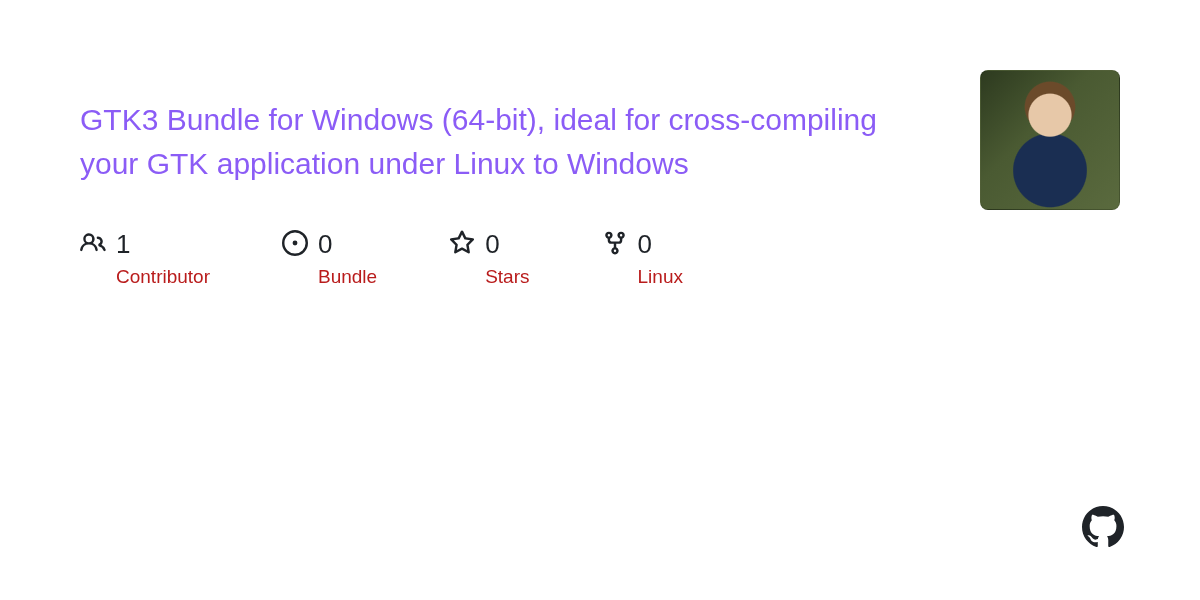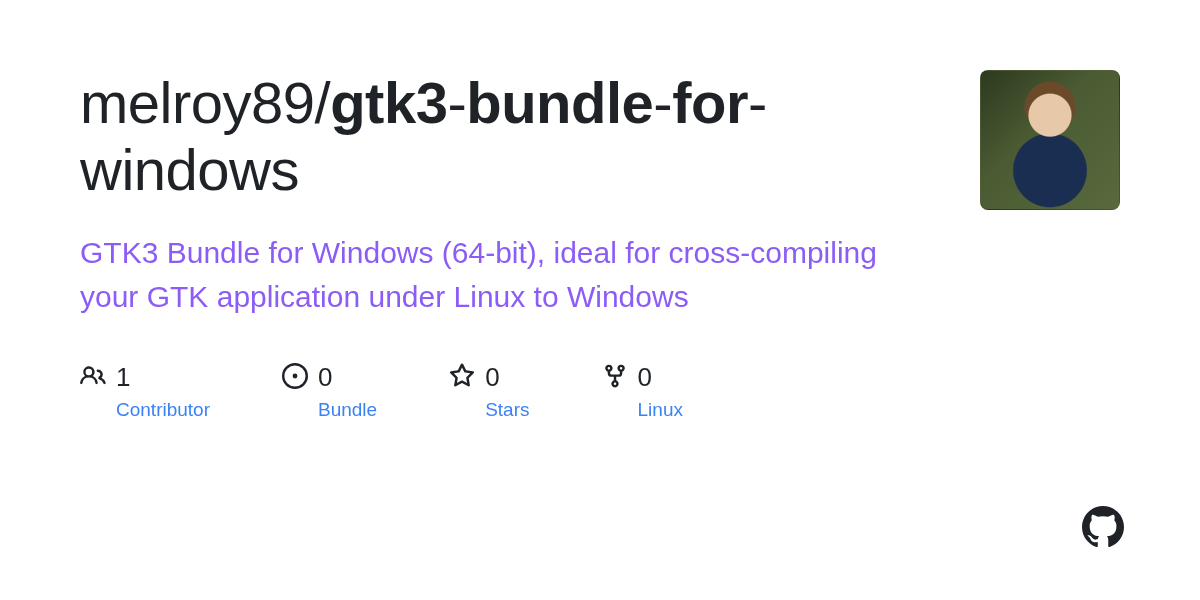--- a/index.html
+++ b/index.html
@@ -72,41 +72,38 @@
   }
   .stat-value {
     font-size: 26px;
     color: #1f2328;
     font-weight: 400;
   }
   .stat-label {
     margin-top: 6px;
     margin-left: 36px;
     font-size: 19px;
-    color: #3b82f6;
+    color: #b91c1c;
   }
   .logo {
     position: absolute;
     right: 76px;
     bottom: 48px;
   }
   .logo svg {
     width: 42px;
     height: 42px;
     fill: #1f2328;
   }
 </style>
 </head>
 <body>
 
 <div class="main-row">
   <div class="text-col">
-    <h1 class="title">
-      <span>melroy89</span><span class="slash">/</span><span id="repo-name-slot"><span class="bold">gtk3</span><span>-</span><span class="bold">bundle</span><span>-</span><span class="bold">for</span><span>-</span><span>windows</span></span>
-    </h1>
     <p class="description">GTK3 Bundle for Windows (64-bit), ideal for cross-compiling your GTK application under Linux to Windows</p>
 
     <div class="stats">
 
       <div class="stat">
         <div class="stat-top">
           <span>
             <svg viewBox="0 0 16 16">
                 <path d="M2 5.5a3.5 3.5 0 1 1 5.898 2.549 5.508 5.508 0 0 1 3.034 4.084.75.75 0 1 1-1.482.235 4 4 0 0 0-7.9 0 .75.75 0 0 1-1.482-.236A5.507 5.507 0 0 1 3.102 8.05 3.493 3.493 0 0 1 2 5.5ZM11 4a3.001 3.001 0 0 1 2.22 5.018 5.01 5.01 0 0 1 2.56 3.012.749.749 0 0 1-.885.954.752.752 0 0 1-.549-.514 3.507 3.507 0 0 0-2.522-2.372.75.75 0 0 1-.574-.73v-.352a.75.75 0 0 1 .416-.672A1.5 1.5 0 0 0 11 5.5.75.75 0 0 1 11 4Zm-5.5-.5a2 2 0 1 0-.001 3.999A2 2 0 0 0 5.5 3.5Z"></path>
               </svg>

